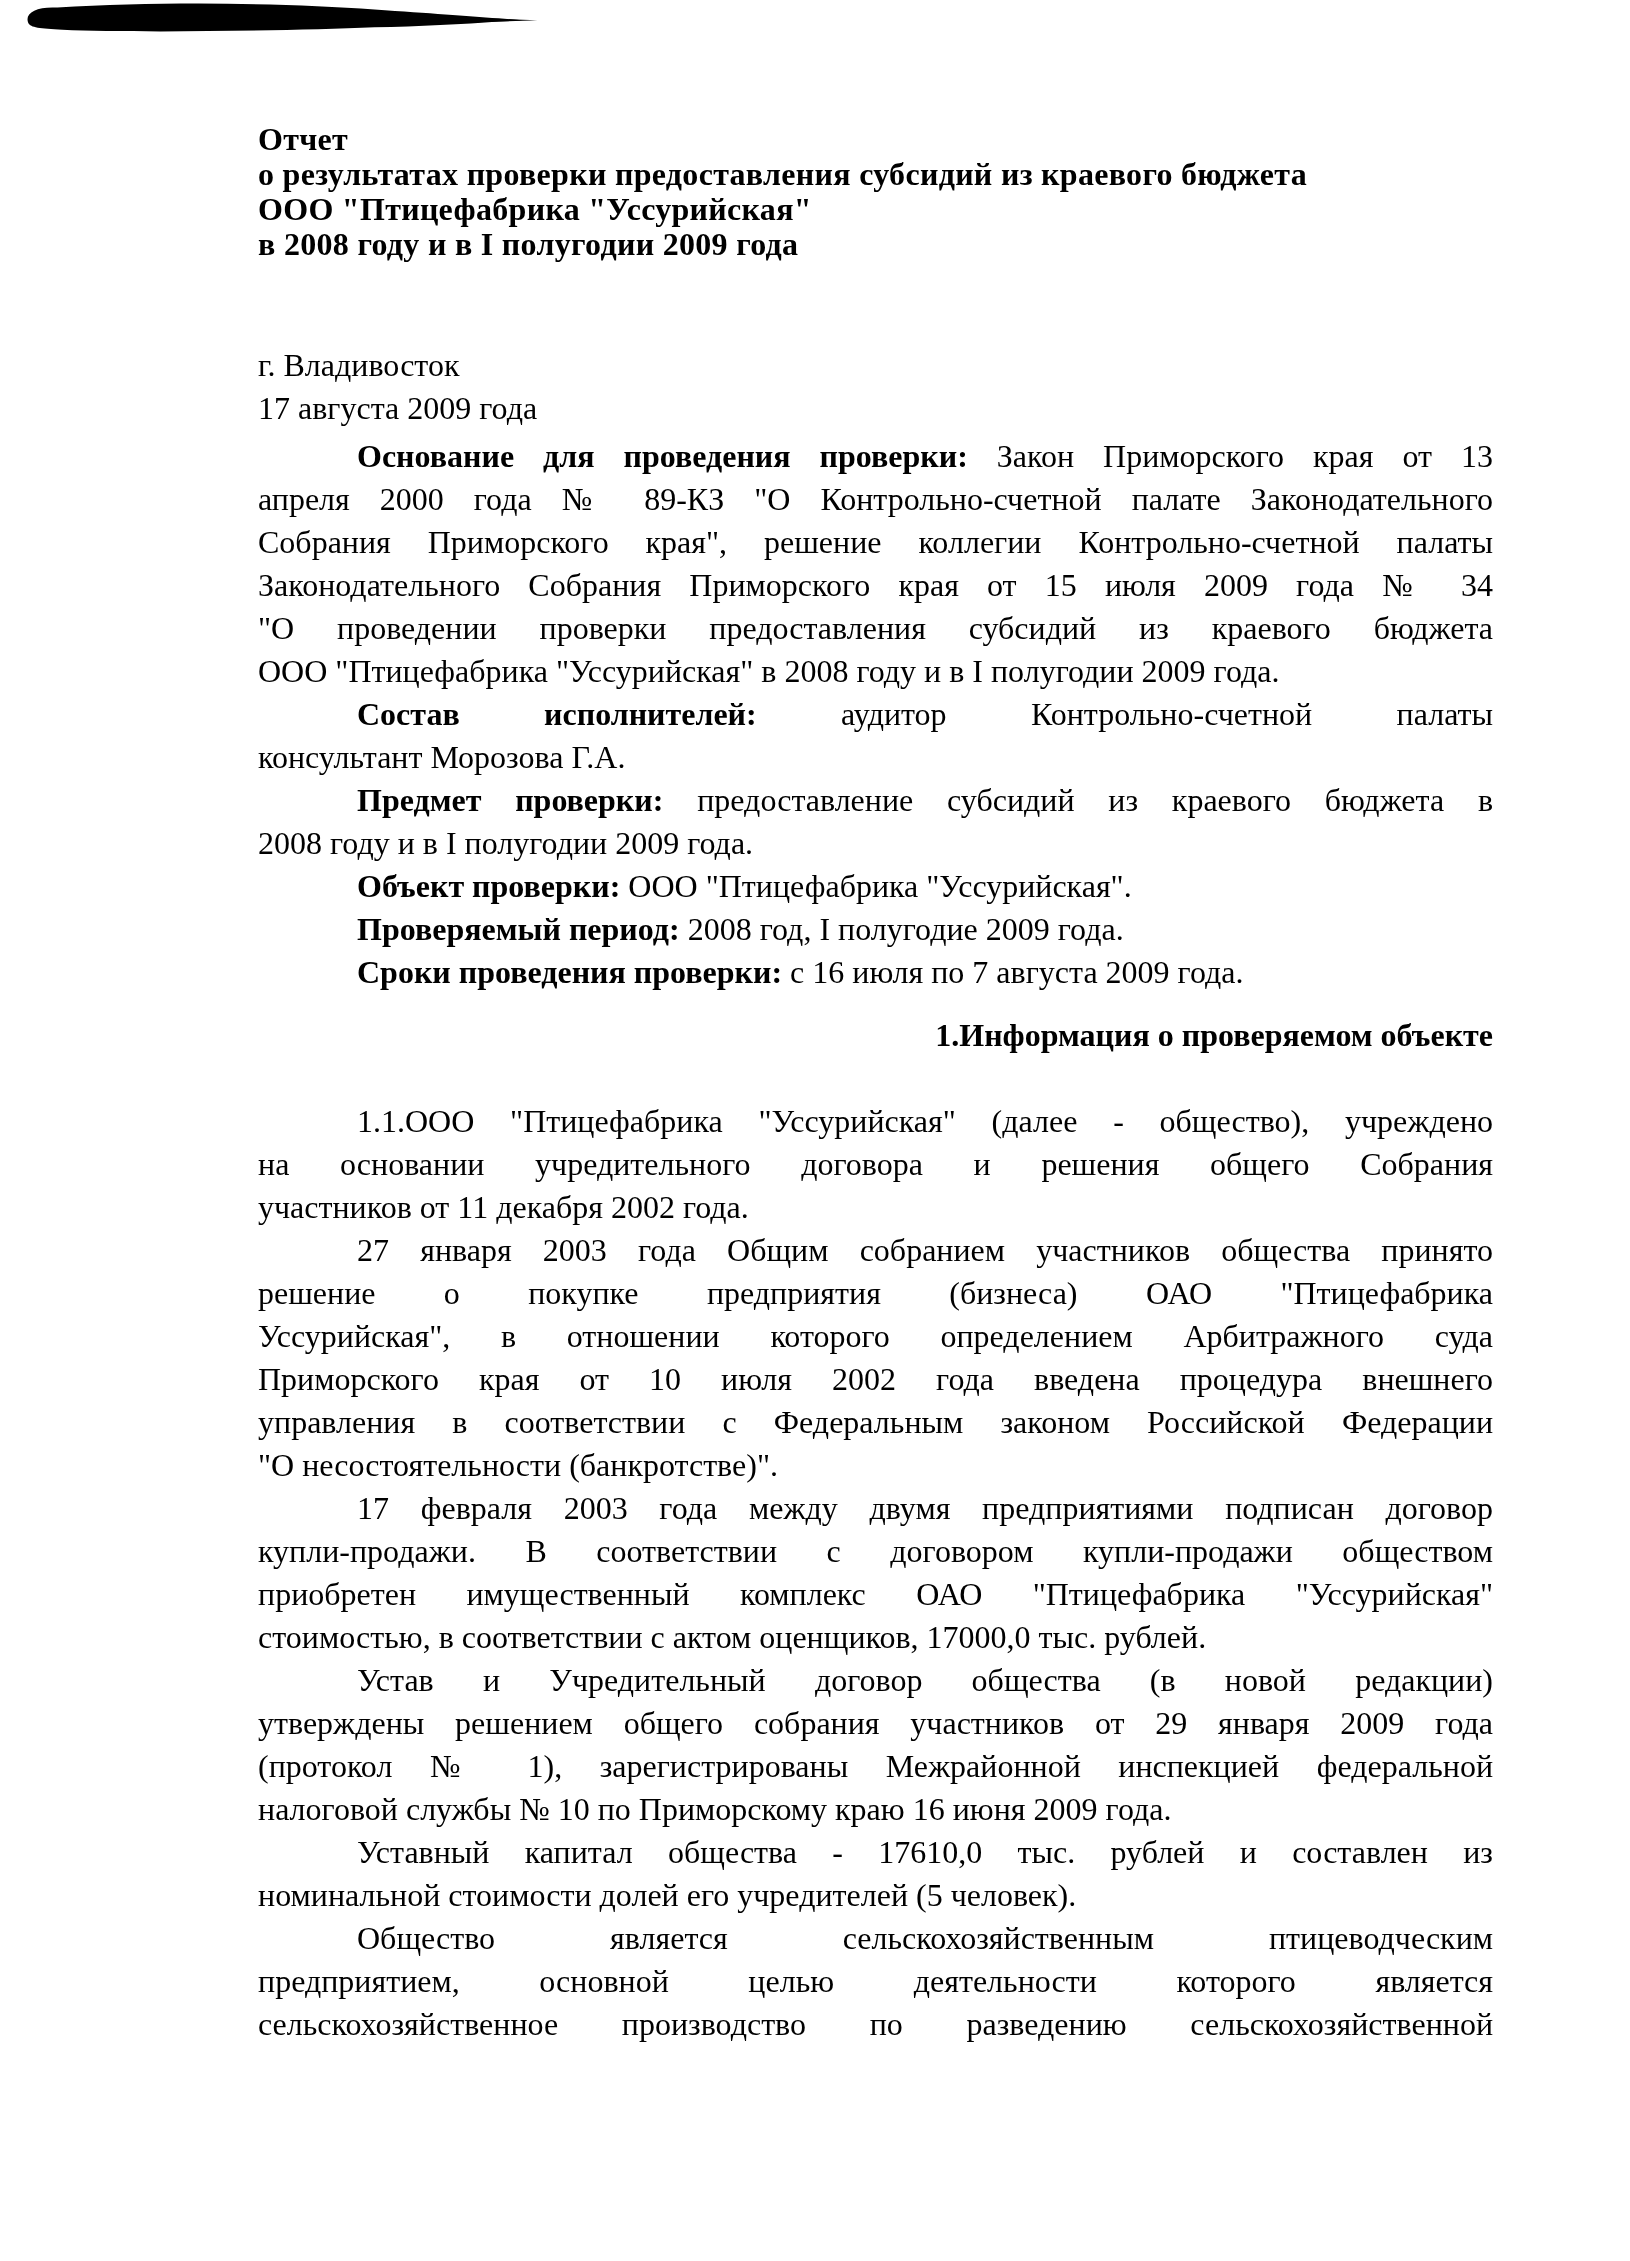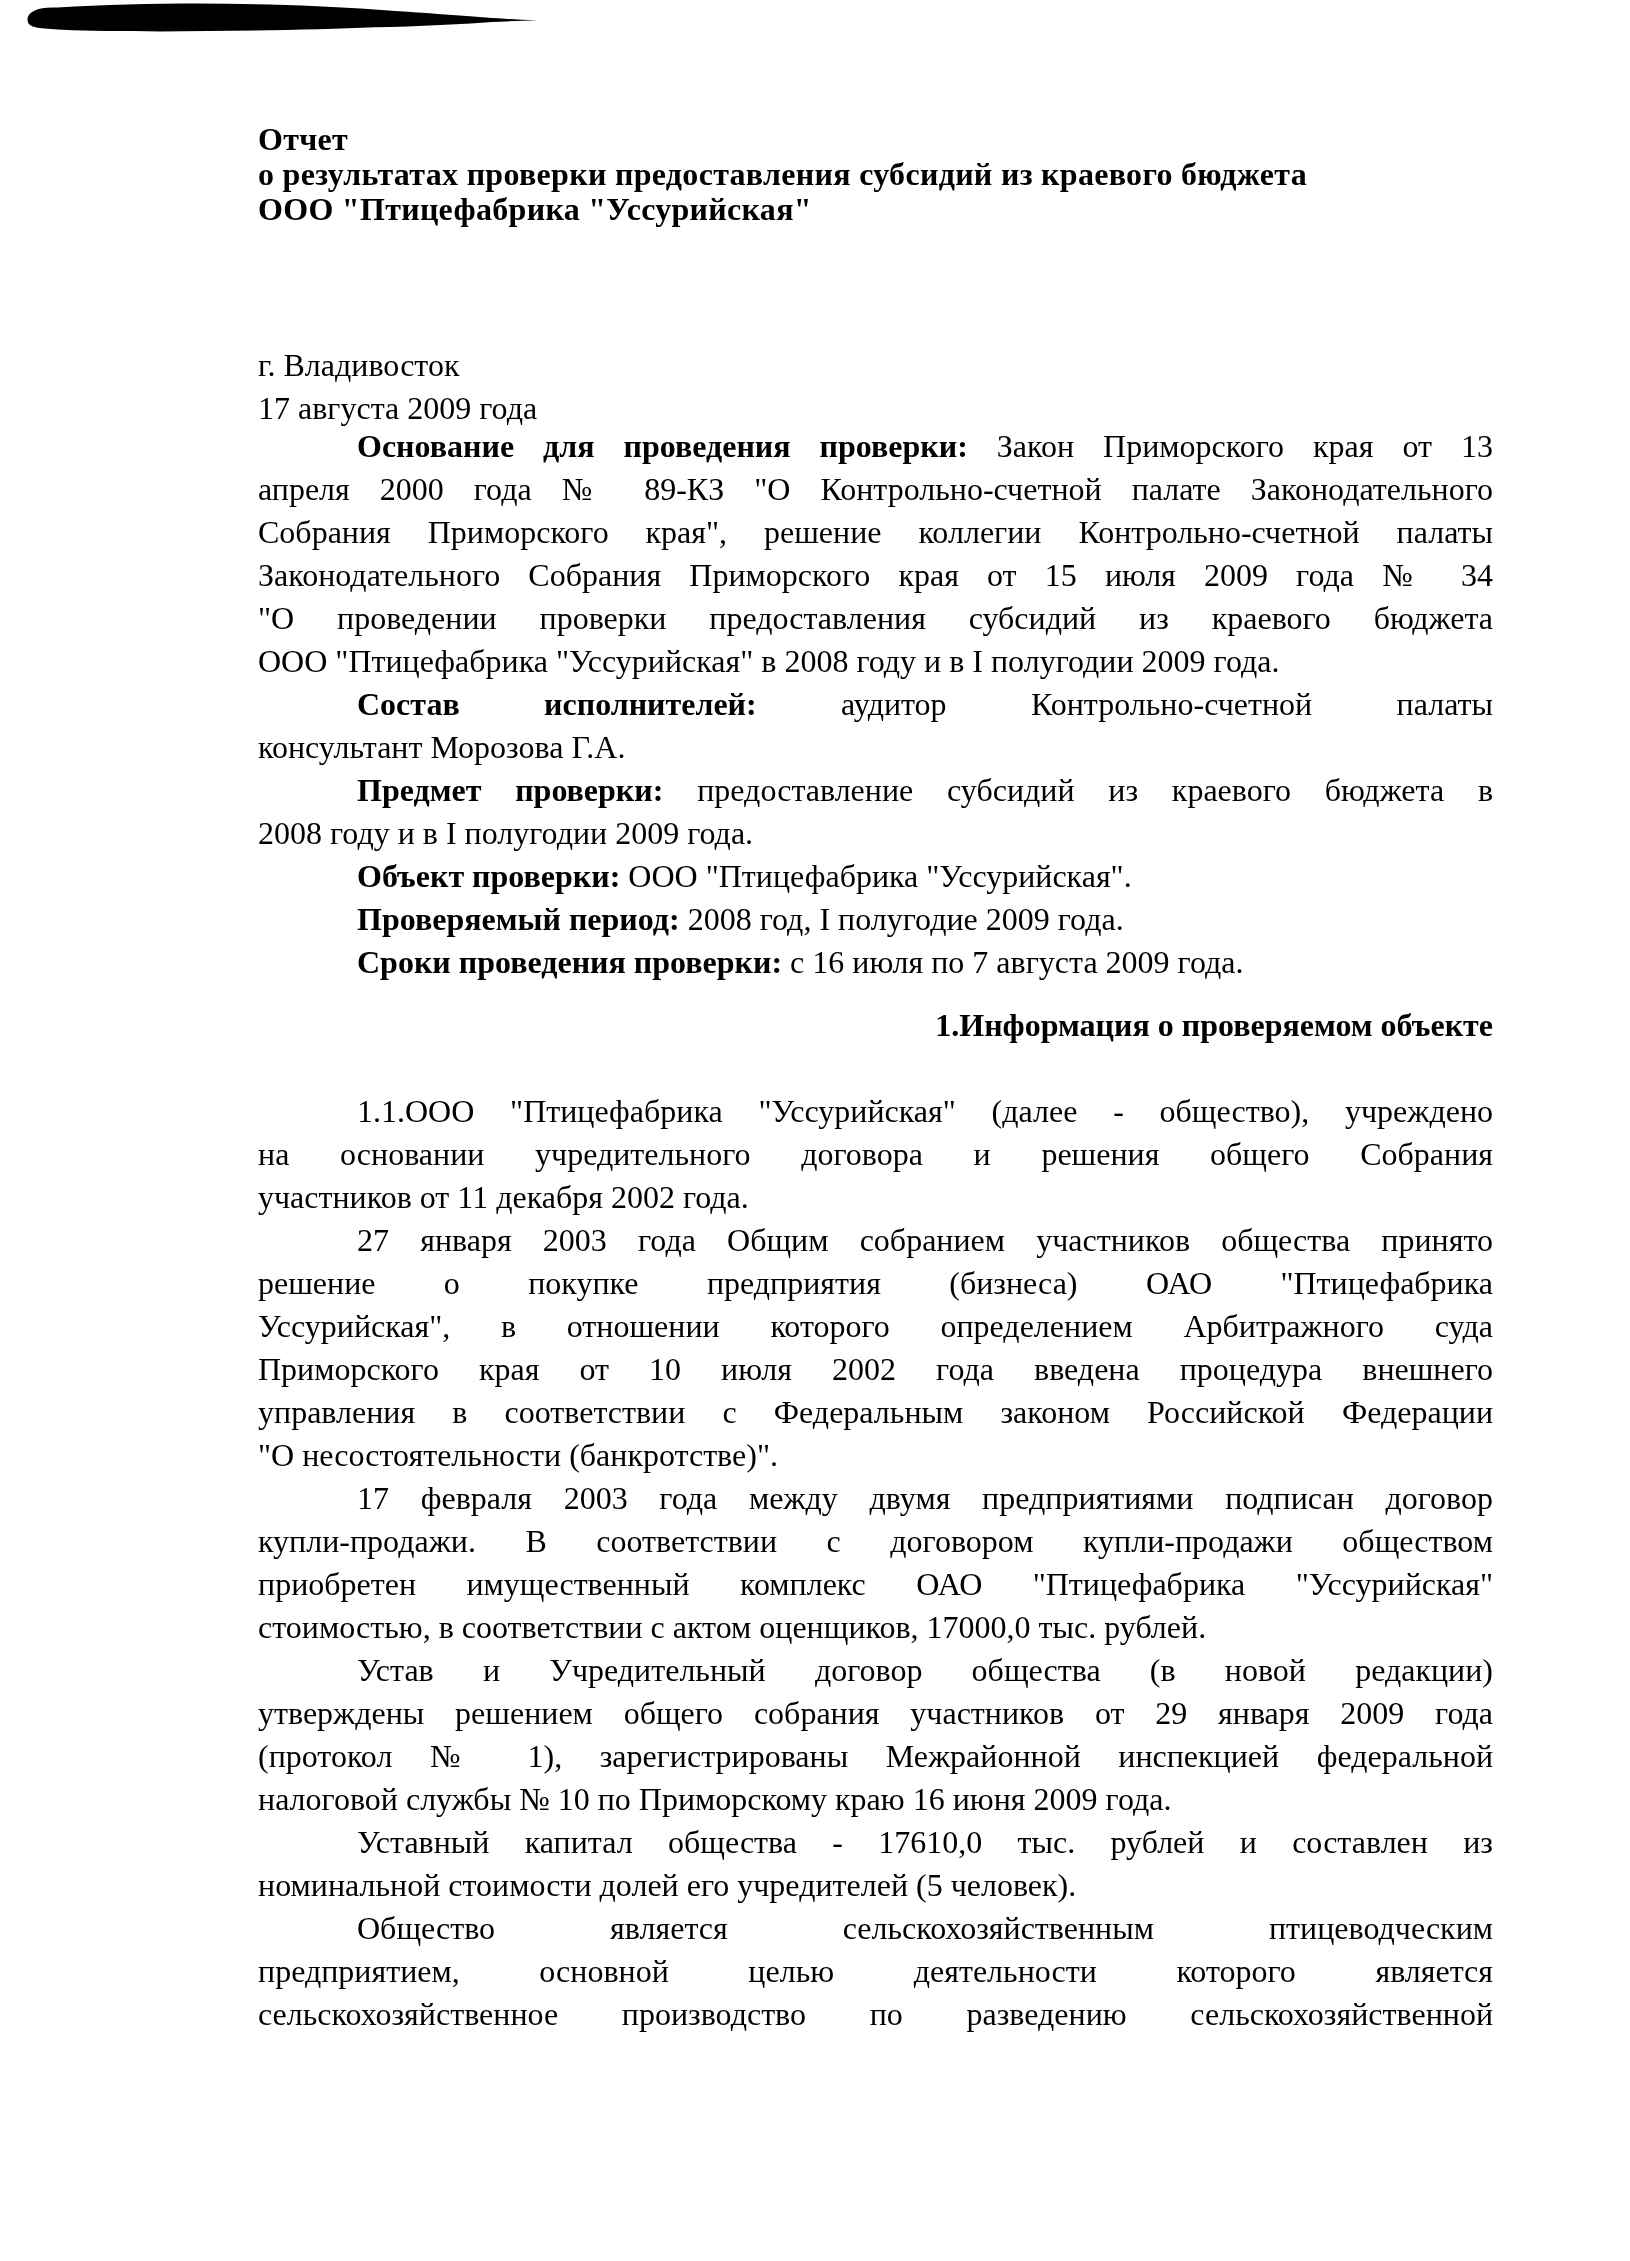--- a/index.html
+++ b/index.html
@@ -25,21 +25,21 @@
     font-weight: 700; text-align: left;
     letter-spacing: 0.3px;
     font-family: Liberation Serif, serif;
   }
   .place-date {
     position: absolute; left: 258px; top: 344px; width: 1235px;
     font-size: 32px; line-height: 43px;
     display: flex; justify-content: space-between; flex-direction: column;
   }
   .body-text {
-    position: absolute; left: 258px; top: 425px; width: 1235px;
+    position: absolute; left: 258px; top: 435px; width: 1235px;
     font-size: 32px; line-height: 43px;
   }
   .line {
     text-align: justify;
     text-align-last: justify;
     min-height: 43px;
   }
   .line.indent { padding-left: 99px; }
   .line.last { text-align-last: left; }
   .section-heading {
@@ -55,20 +55,21 @@
 
   <svg class="smudge" viewBox="0 0 820 56" aria-hidden="true">
     <path d="M16,34 C10,18 30,8 62,10 C230,0 420,3 560,13 C650,19 702,23 755,27 L792,30 L755,32 C700,36 630,40 560,41 C420,47 180,50 70,45 C34,43 20,42 16,34 Z" fill="#000000"></path>
     <path d="M690,26 L816,30 L690,34 Z" fill="#000000"></path>
   </svg>
 
   <div class="title-block">
     <div>Отчет</div>
     <div>о результатах проверки предоставления субсидий из краевого бюджета</div>
     <div>ООО "Птицефабрика "Уссурийская"</div>
+    <div>в 2008 году и в I полугодии 2009 года</div>
   </div>
 
   <div class="place-date">
     <span>г. Владивосток</span>
     <span>17 августа 2009 года</span>
   </div>
 
   <div class="body-text">
 
     <div>

